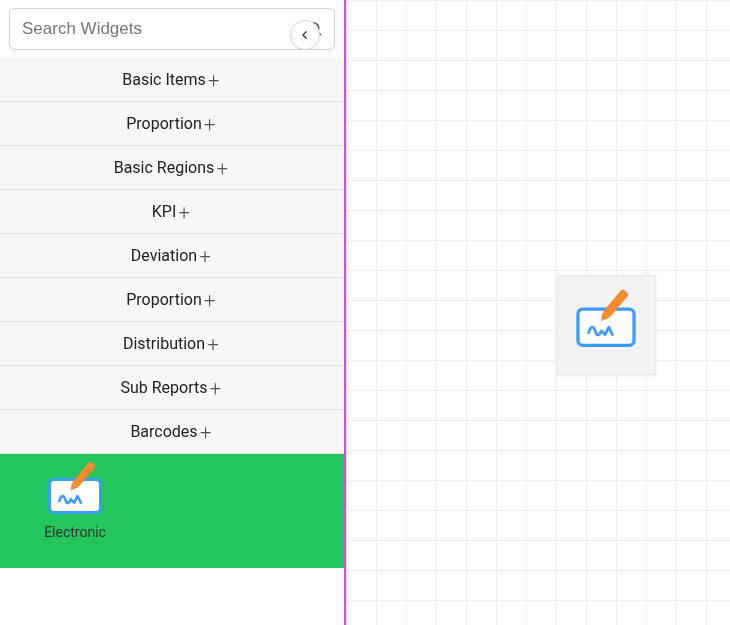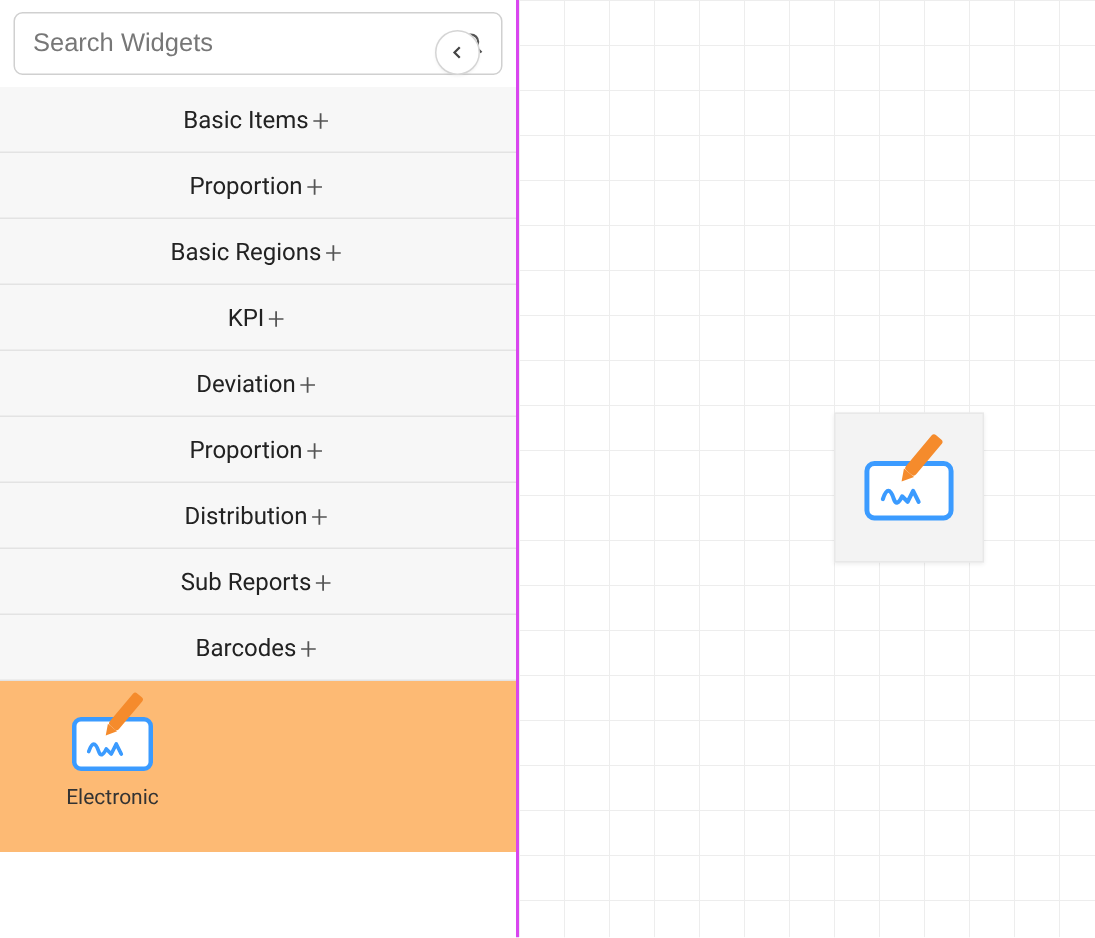--- a/index.html
+++ b/index.html
@@ -8,21 +8,21 @@
   .sidebar { width: 346px; height: 100%; border-right: 2px solid #d946ef; display: flex; flex-direction: column; background: #fff; position: relative; }
   .search-wrap { padding: 8px 9px 8px 9px; }
   .search { display: flex; align-items: center; border: 1px solid #d0d0d0; border-radius: 6px; height: 42px; padding: 0 10px 0 12px; background: #fff; }
   .search input { flex: 1; border: none; outline: none; font-size: 17px; color: #333; background: transparent; }
   .search input::placeholder { color: #777; }
   .search .icon { color: #555; display: flex; align-items: center; }
   .categories { flex: 1; overflow-y: auto; }
   .cat { display: flex; align-items: center; justify-content: center; height: 44px; padding: 0 18px; border-bottom: 1px solid #e3e3e3; background: #f7f7f7; font-size: 16px; color: #222; cursor: pointer; }
   .cat.active { background: #eaeaea; font-weight: 600; }
   .cat .toggle { font-size: 20px; color: #555; line-height: 1; font-weight: 300; width: 16px; text-align: center; }
-  .cat-body { padding: 12px 26px 20px 10px; display: flex; flex-wrap: wrap; gap: 10px; background: #fdba74; }
+  .cat-body { padding: 12px 26px 20px 10px; display: flex; flex-wrap: wrap; gap: 10px; background: #22c55e; }
   .widget-tile { width: 130px; display: flex; flex-direction: column; align-items: center; gap: 10px; padding: 8px 4px; cursor: grab; }
   .widget-tile .label { font-size: 14px; color: #333; }
   .collapse-btn { position: absolute; top: 20px; left: 290px; width: 30px; height: 30px; border-radius: 50%; background: #fff; border: 1px solid #d5d5d5; display: flex; align-items: center; justify-content: center; color: #444; cursor: pointer; z-index: 5; box-shadow: 0 1px 2px rgba(0,0,0,0.05); }
   .canvas-wrap { flex: 1; height: 100%; overflow: hidden; background: #fff; position: relative; }
   .canvas { position: absolute; inset: 0; background-image:
       linear-gradient(to right, #ededed 1px, transparent 1px),
       linear-gradient(to bottom, #ededed 1px, transparent 1px),
       linear-gradient(to right, #e0e0e0 1px, transparent 1px),
       linear-gradient(to bottom, #e0e0e0 1px, transparent 1px);
     background-size: 30px 30px, 30px 30px, 90px 90px, 90px 90px;

